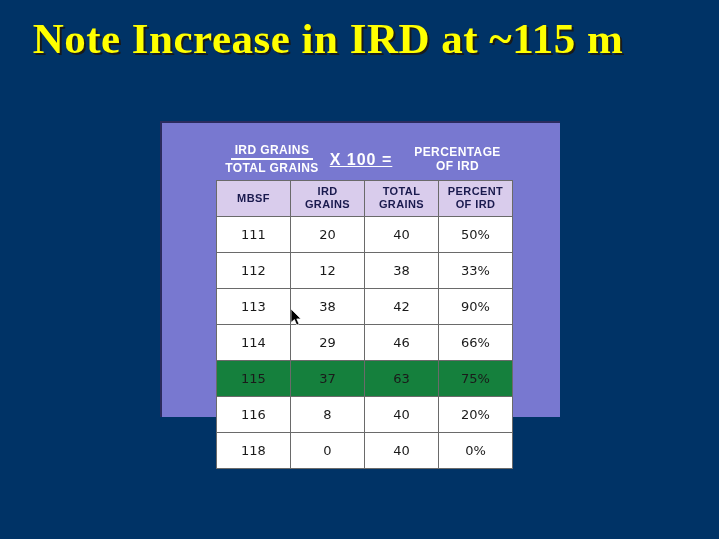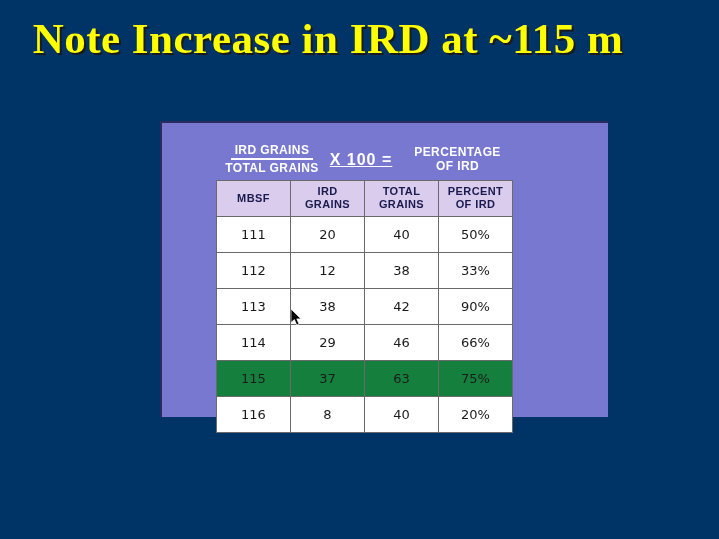--- a/index.html
+++ b/index.html
@@ -31,21 +31,21 @@
     color: #FFFF00;
     text-shadow: 2px 2px 0 #1a1a1a;
     white-space: nowrap;
   }
 
   
   #panel {
     position: absolute;
     left: 160px;
     top: 121px;
-    width: 448px;
+    width: 400px;
     height: 296px;
     background: #7878D0;
     border-top: 2px solid #2b2b5e;
     border-left: 2px solid #2b2b5e;
     box-sizing: border-box;
   }
 
   
   #formula {
     position: absolute;
@@ -218,20 +218,26 @@
           <td>37</td>
           <td>63</td>
           <td>75%</td>
         </tr>
         <tr>
           <td>116</td>
           <td>8</td>
           <td>40</td>
           <td>20%</td>
         </tr>
+        <tr>
+          <td>118</td>
+          <td>0</td>
+          <td>40</td>
+          <td>0%</td>
+        </tr>
       </tbody>
   </table>
 
 </div>
 
 <svg id="mouse-cursor" viewBox="0 0 12 18" xmlns="http://www.w3.org/2000/svg" style="left: 291px; top: 309px;">
   <polygon points="0,0 0,13.5 3.4,10.6 5.7,16 8,15 5.8,9.9 10,9.9" fill="#000000" stroke="#ffffff" stroke-width="0.7"></polygon>
 </svg>
 
 </body></html>

